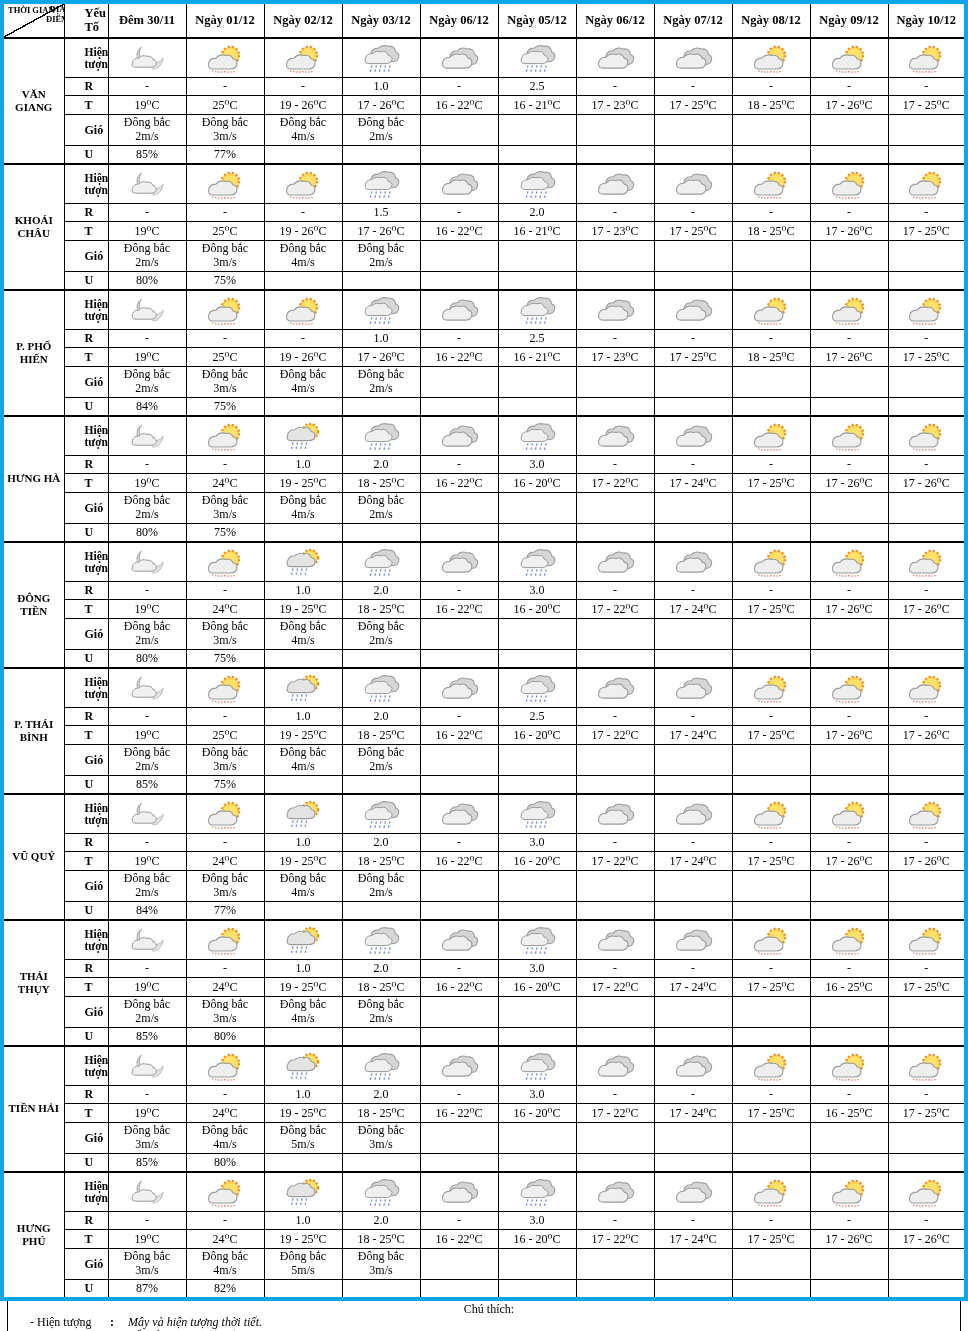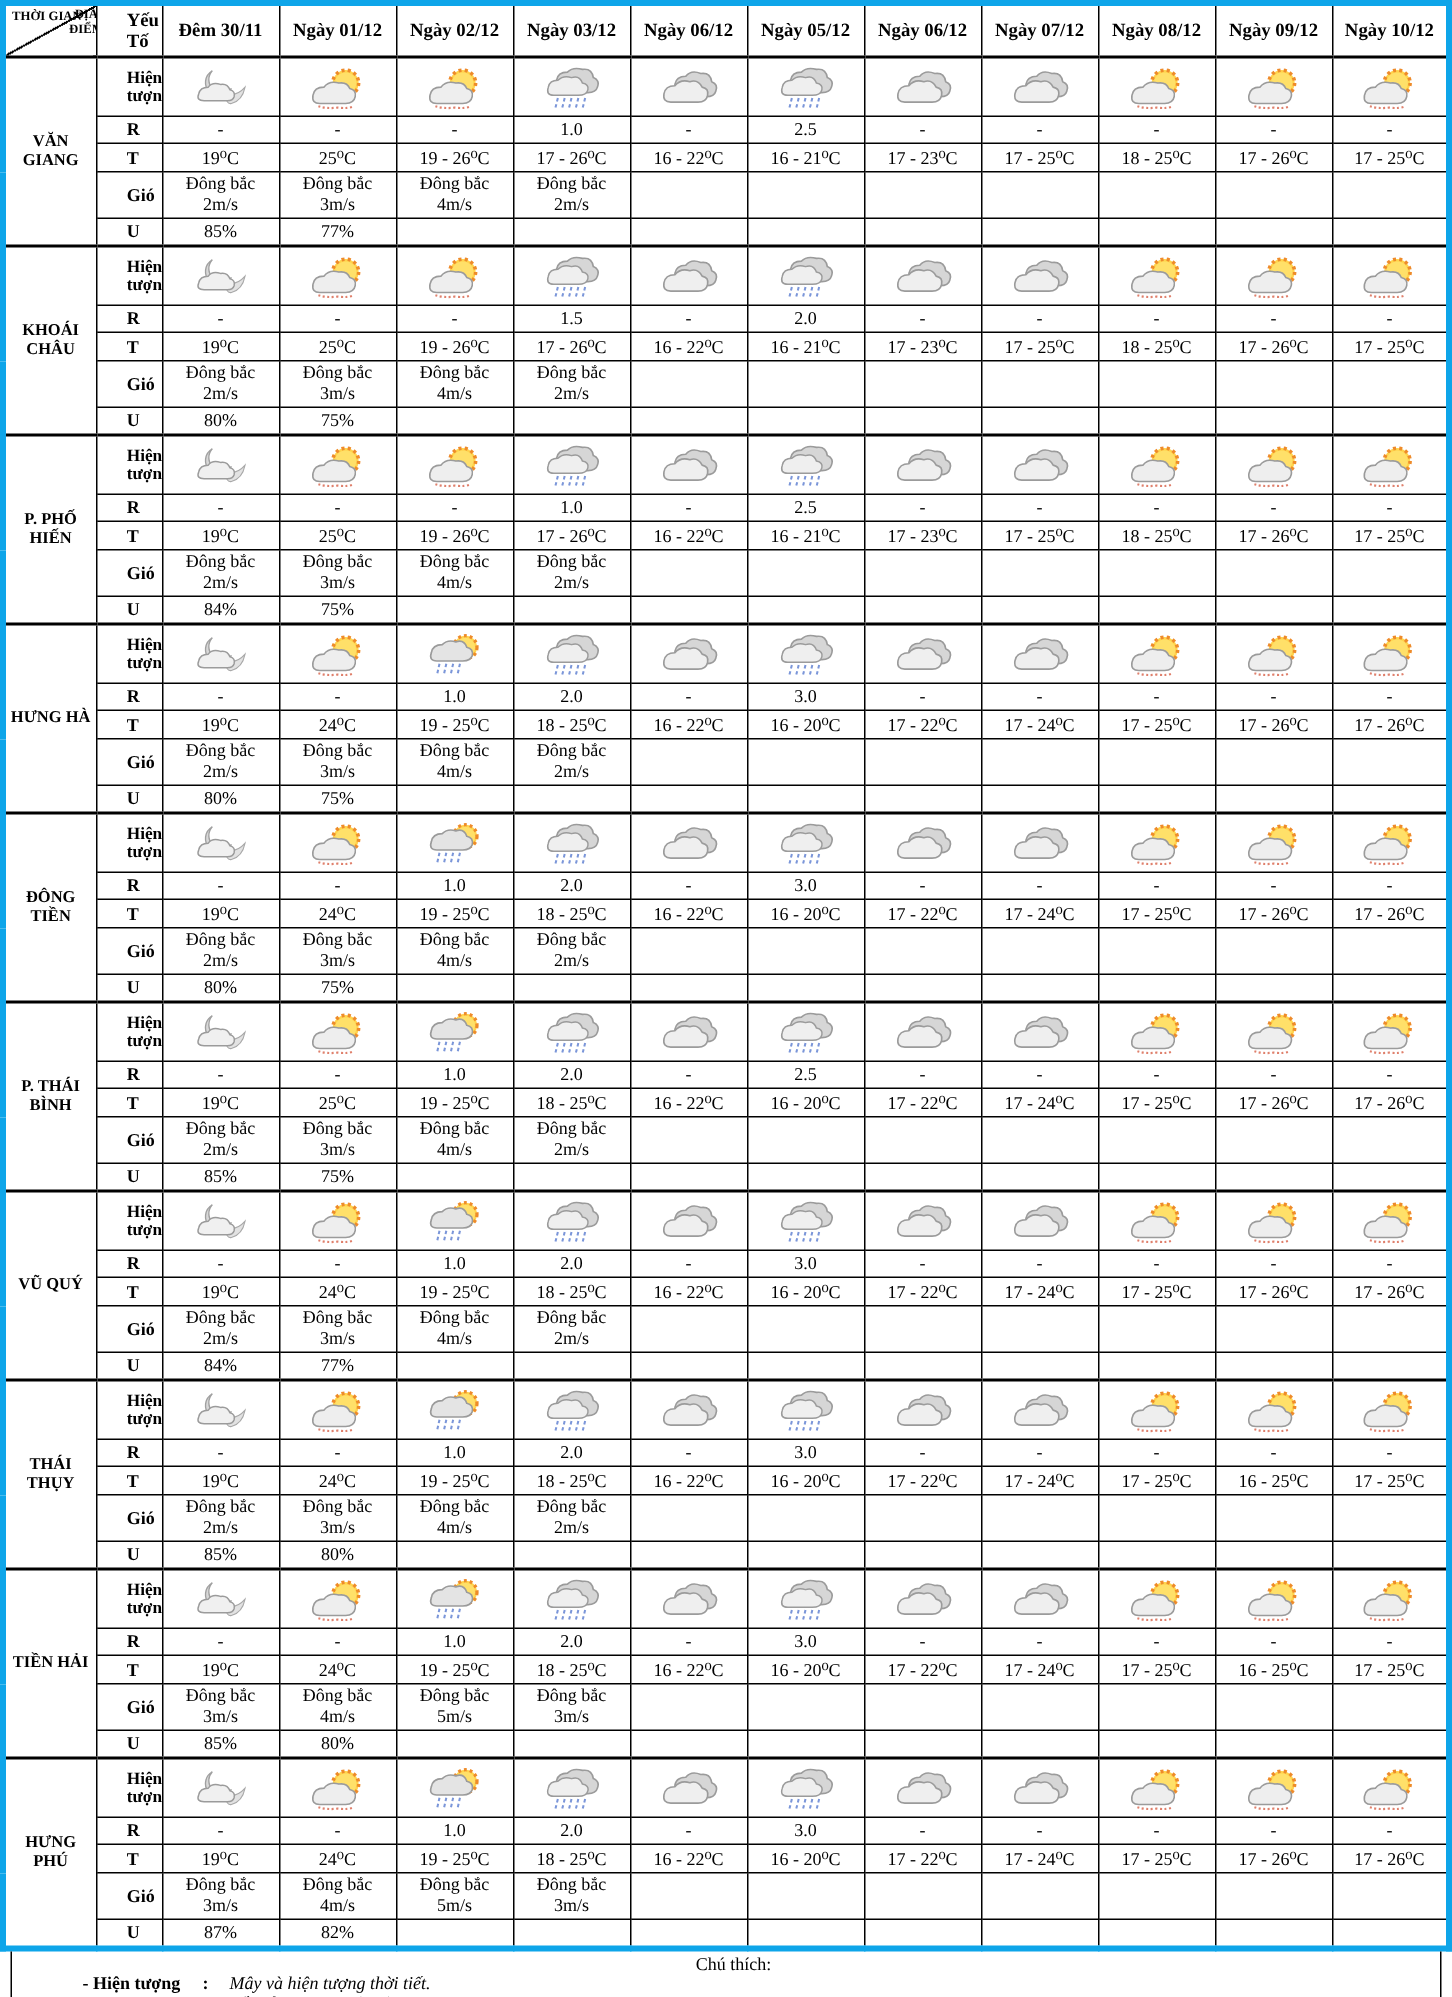--- a/index.html
+++ b/index.html
@@ -19,21 +19,21 @@
   .icon-row .factor-cell{font-size:11.5px;}
   .wind-cell div{line-height:1.15;}
   .corner-cell{position:relative;
     background:linear-gradient(to bottom right,transparent calc(50% - 0.7px),#000 calc(50% - 0.7px),#000 calc(50% + 0.7px),transparent calc(50% + 0.7px));}
   .corner-top{position:absolute;top:1px;left:4px;font-size:8.5px;font-weight:bold;}
   .corner-bottom{position:absolute;bottom:13px;left:2px;font-size:8.5px;font-weight:bold;margin-left:40px;}
   .icon-cell svg{width:40px;height:30px;display:block;margin:3px auto 2px;}
   .legend{margin:0 7px;border:1px solid #000;border-top:none;padding:2px 4px 3px 14px;font-size:12px;}
   .legend-title{font-weight:normal;line-height:1.1;text-align:center;}
   .legend-item{margin-left:8px;line-height:1.08;}
-  .legend-key{display:inline-block;width:80px;font-weight:bold;margin-left:25px;}
+  .legend-key{display:inline-block;width:80px;font-weight:normal;}
   .legend-colon{display:inline-block;width:18px;font-weight:bold;}
   .legend-desc{font-style:italic;}
 </style>
 </head>
 <body>
 
 <svg width="0" height="0" style="position:absolute" aria-hidden="true">
   <defs>
     <symbol id="sym-cloud" viewBox="0 0 44 32">
       <path d="M12 13 Q13 7 20 7 Q24 2 31 5 Q38 4 39 11 Q44 13 42 18 Q41 22 35 22 L16 22 Q10 21 12 13Z" fill="#d6d6d6" stroke="#9b9b9b" stroke-width="1.2"></path>

